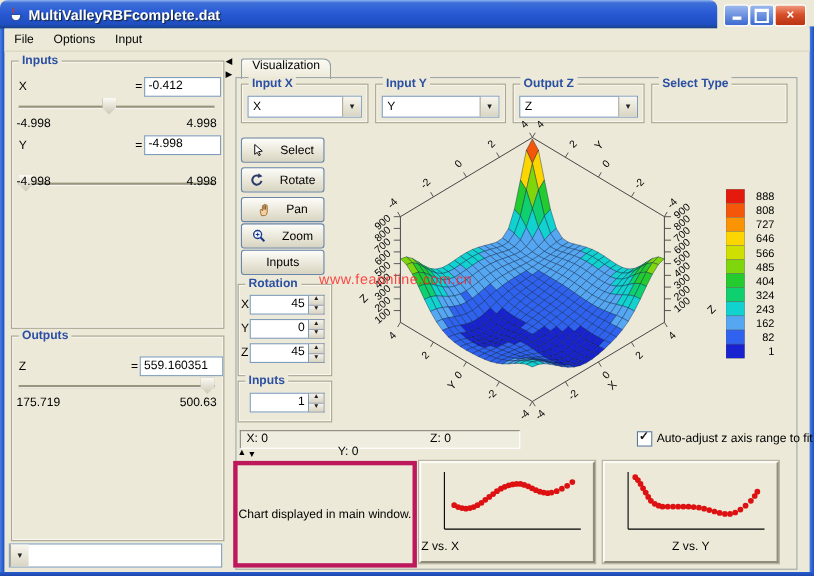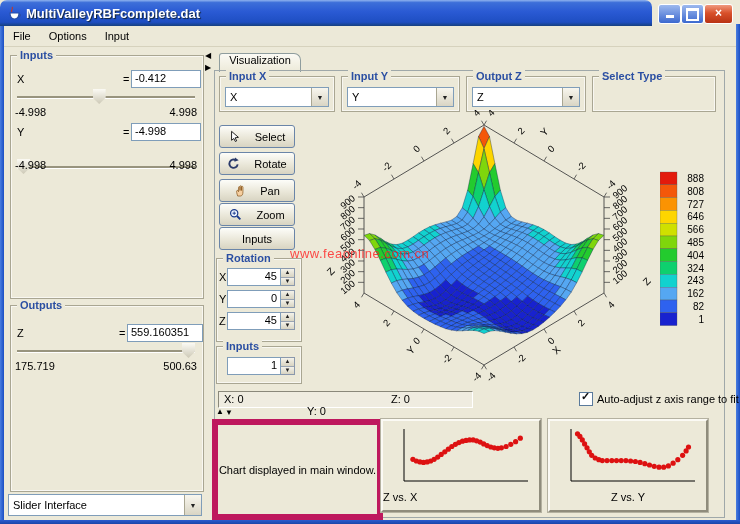--- a/index.html
+++ b/index.html
@@ -47,21 +47,21 @@
   .slider{position:relative;height:17px}
   .track{position:absolute;left:0;right:0;top:8px;height:2px;background:#98947e;border-bottom:1px solid #fff}
   .thumb{position:absolute;top:1px;width:13px;height:15px;
      background:linear-gradient(180deg,#fbfaf4,#cdc9b6);
      clip-path:polygon(0 0,100% 0,100% 58%,50% 100%,0 58%);
      filter:drop-shadow(0 0 0.6px #55503e)}
   .range-lbls{display:flex;justify-content:space-between;margin-top:1px}
   
   .sunken{border:1px solid;border-color:#8a887a #fff #fff #8a887a;background:#efece0}
   .card-raised{border:2px solid;border-color:#fbfaf4 #8f8c7c #8f8c7c #fbfaf4;outline:1px solid #b4b1a0;background:#ece9d8}
-  .card-selected{border:6px solid #be185d;background:#ece9d8}
+  .card-selected{border:4px solid #be185d;background:#ece9d8}
   .tab{border:1px solid #8f9d9e;border-bottom:none;border-radius:3px 7px 0 0;
      background:linear-gradient(180deg,#fbfaf4,#ece9d8);display:flex;align-items:flex-start;justify-content:center}
   .tabpane{border:1px solid #9fa8a9}
   .check-box{width:12px;height:12px;background:#fff;border:1px solid #5a7a9c;position:relative}
   .check-box .check{position:absolute;left:1px;top:-3px;font-size:11px;font-weight:bold;color:#111}
   .watermark{color:#ff2020;font-size:13px;letter-spacing:.5px;opacity:.8;white-space:nowrap;z-index:5}
   .tri{color:#000;font-size:8px;line-height:8px}
   svg text{font-family:"Liberation Sans",sans-serif}
 </style>
 </head>
@@ -124,21 +124,20 @@
     <div class="track"></div>
     <div class="thumb" style="left: 165px;"></div>
   </div>
   <div class="a range-lbls" style="left:4px;top:53px;width:182px">
     <span>175.719</span>
     <span>500.63</span>
   </div>
 </div>
 
 <div class="a combo" style="left:8px;top:494px;width:192px;height:20px">
-  <span class="val">Slider Interface</span>
   <span class="arrow">▼</span>
 </div>
 
 <div class="a" style="left:204px;top:48px;width:10px;height:466px">
   <div class="tri a" style="left:1px;top:4px">◀</div>
   <div class="tri a" style="left:1px;top:16px">▶</div>
 </div>
 
 <div class="a tab" style="left:219px;top:53px;width:80px;height:18px">
   <span>Visualization</span>

